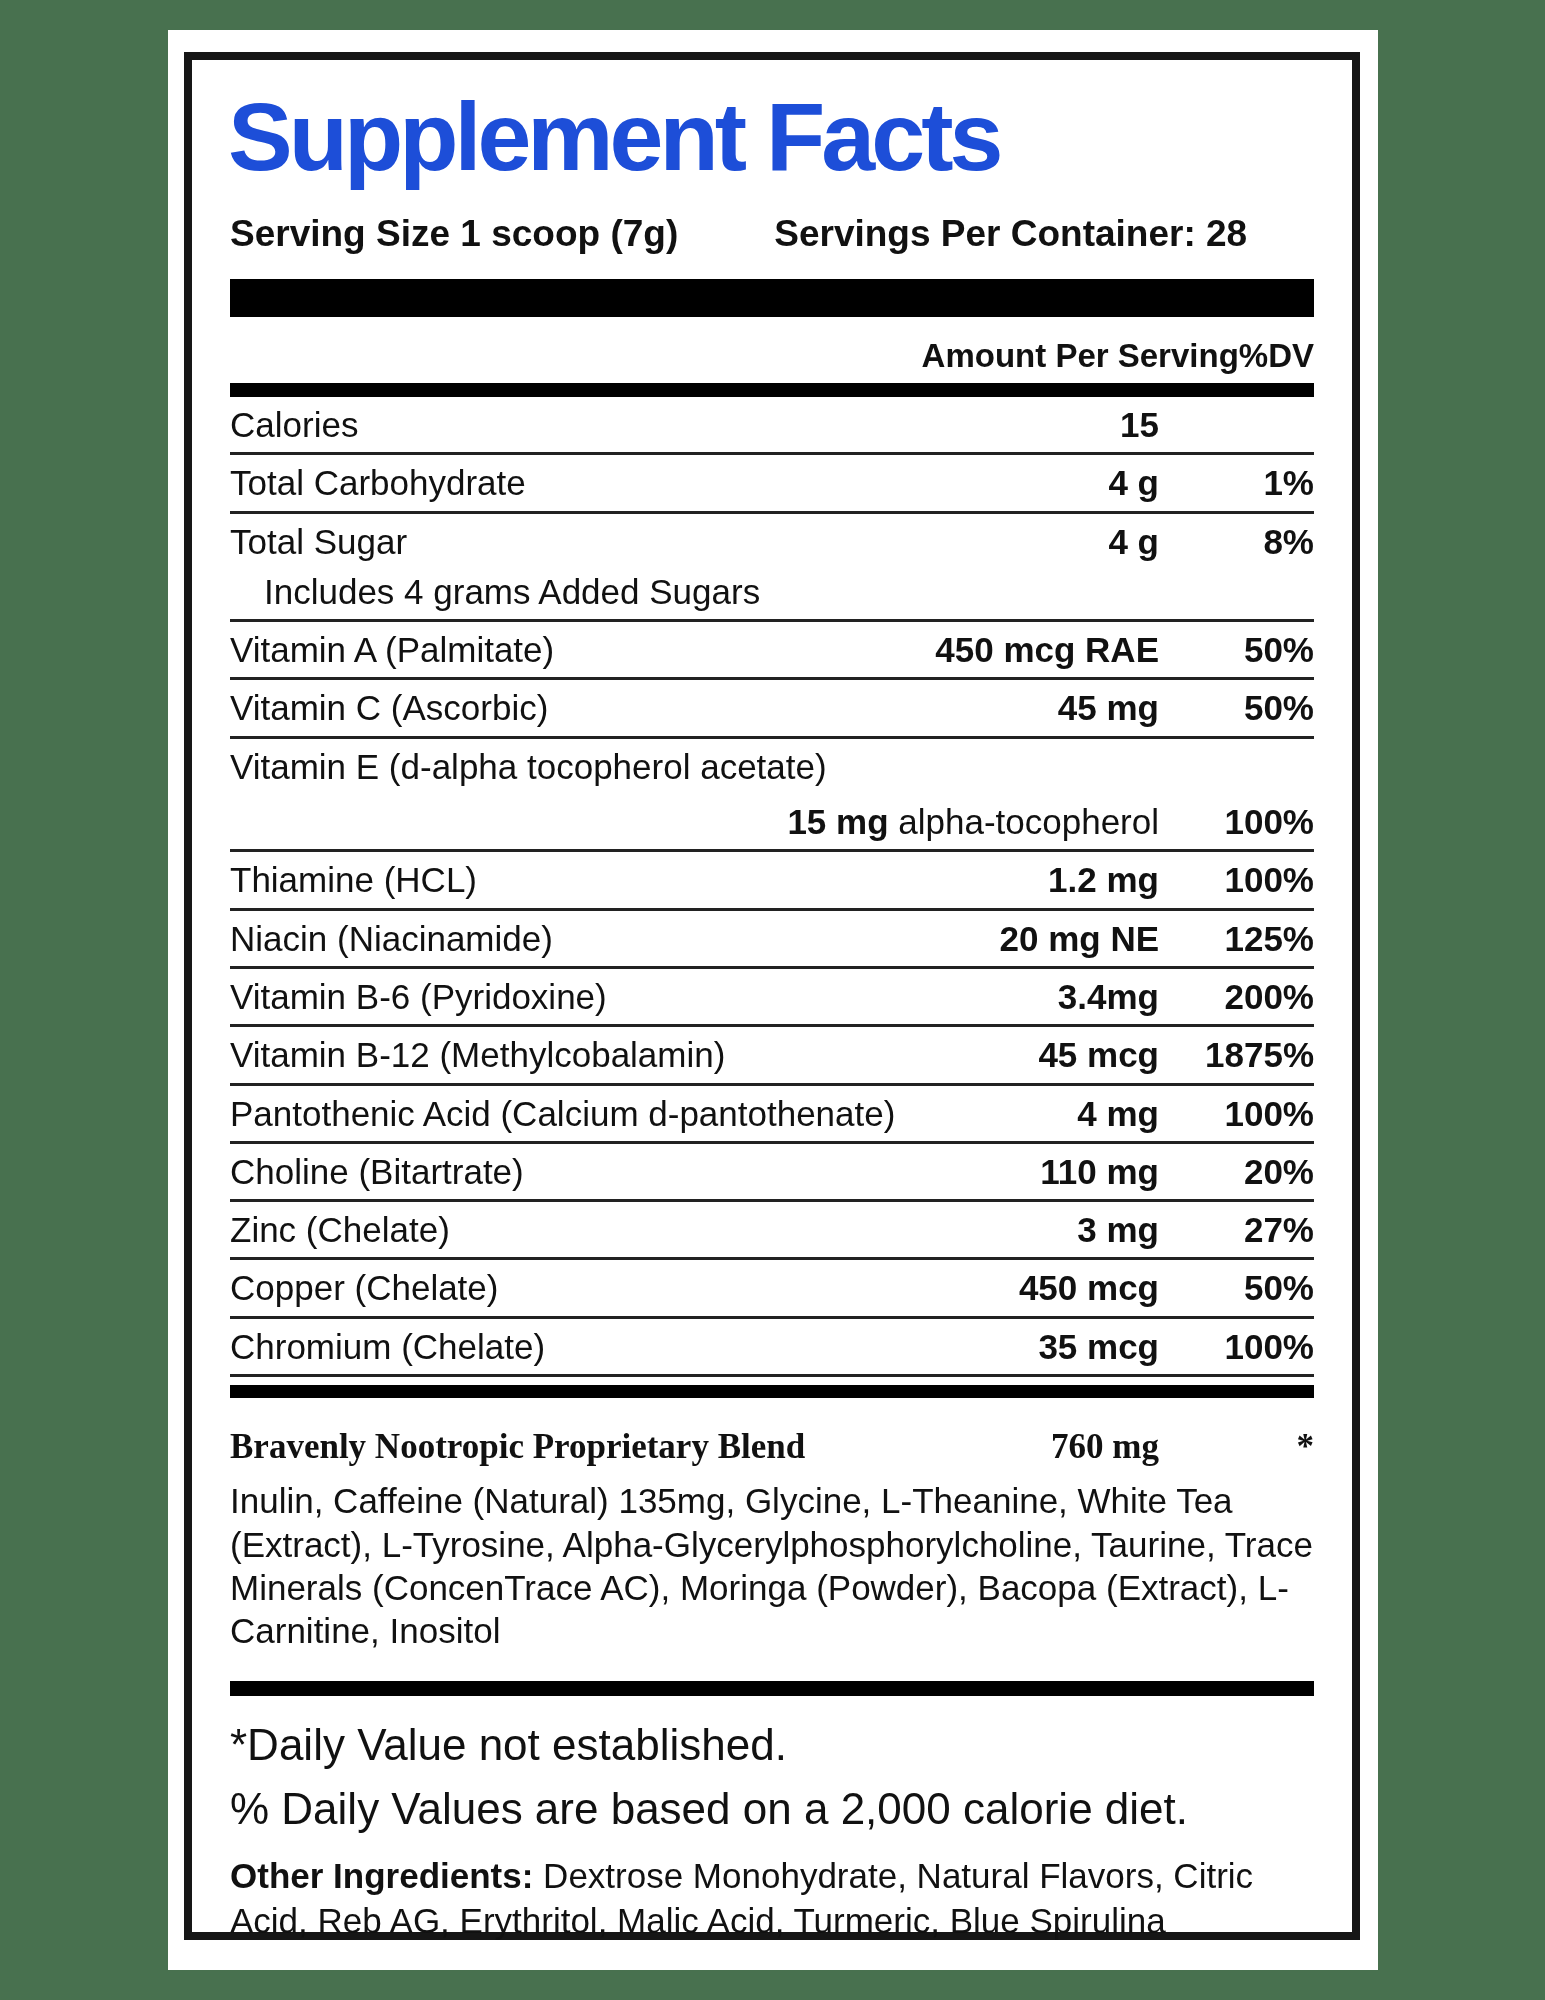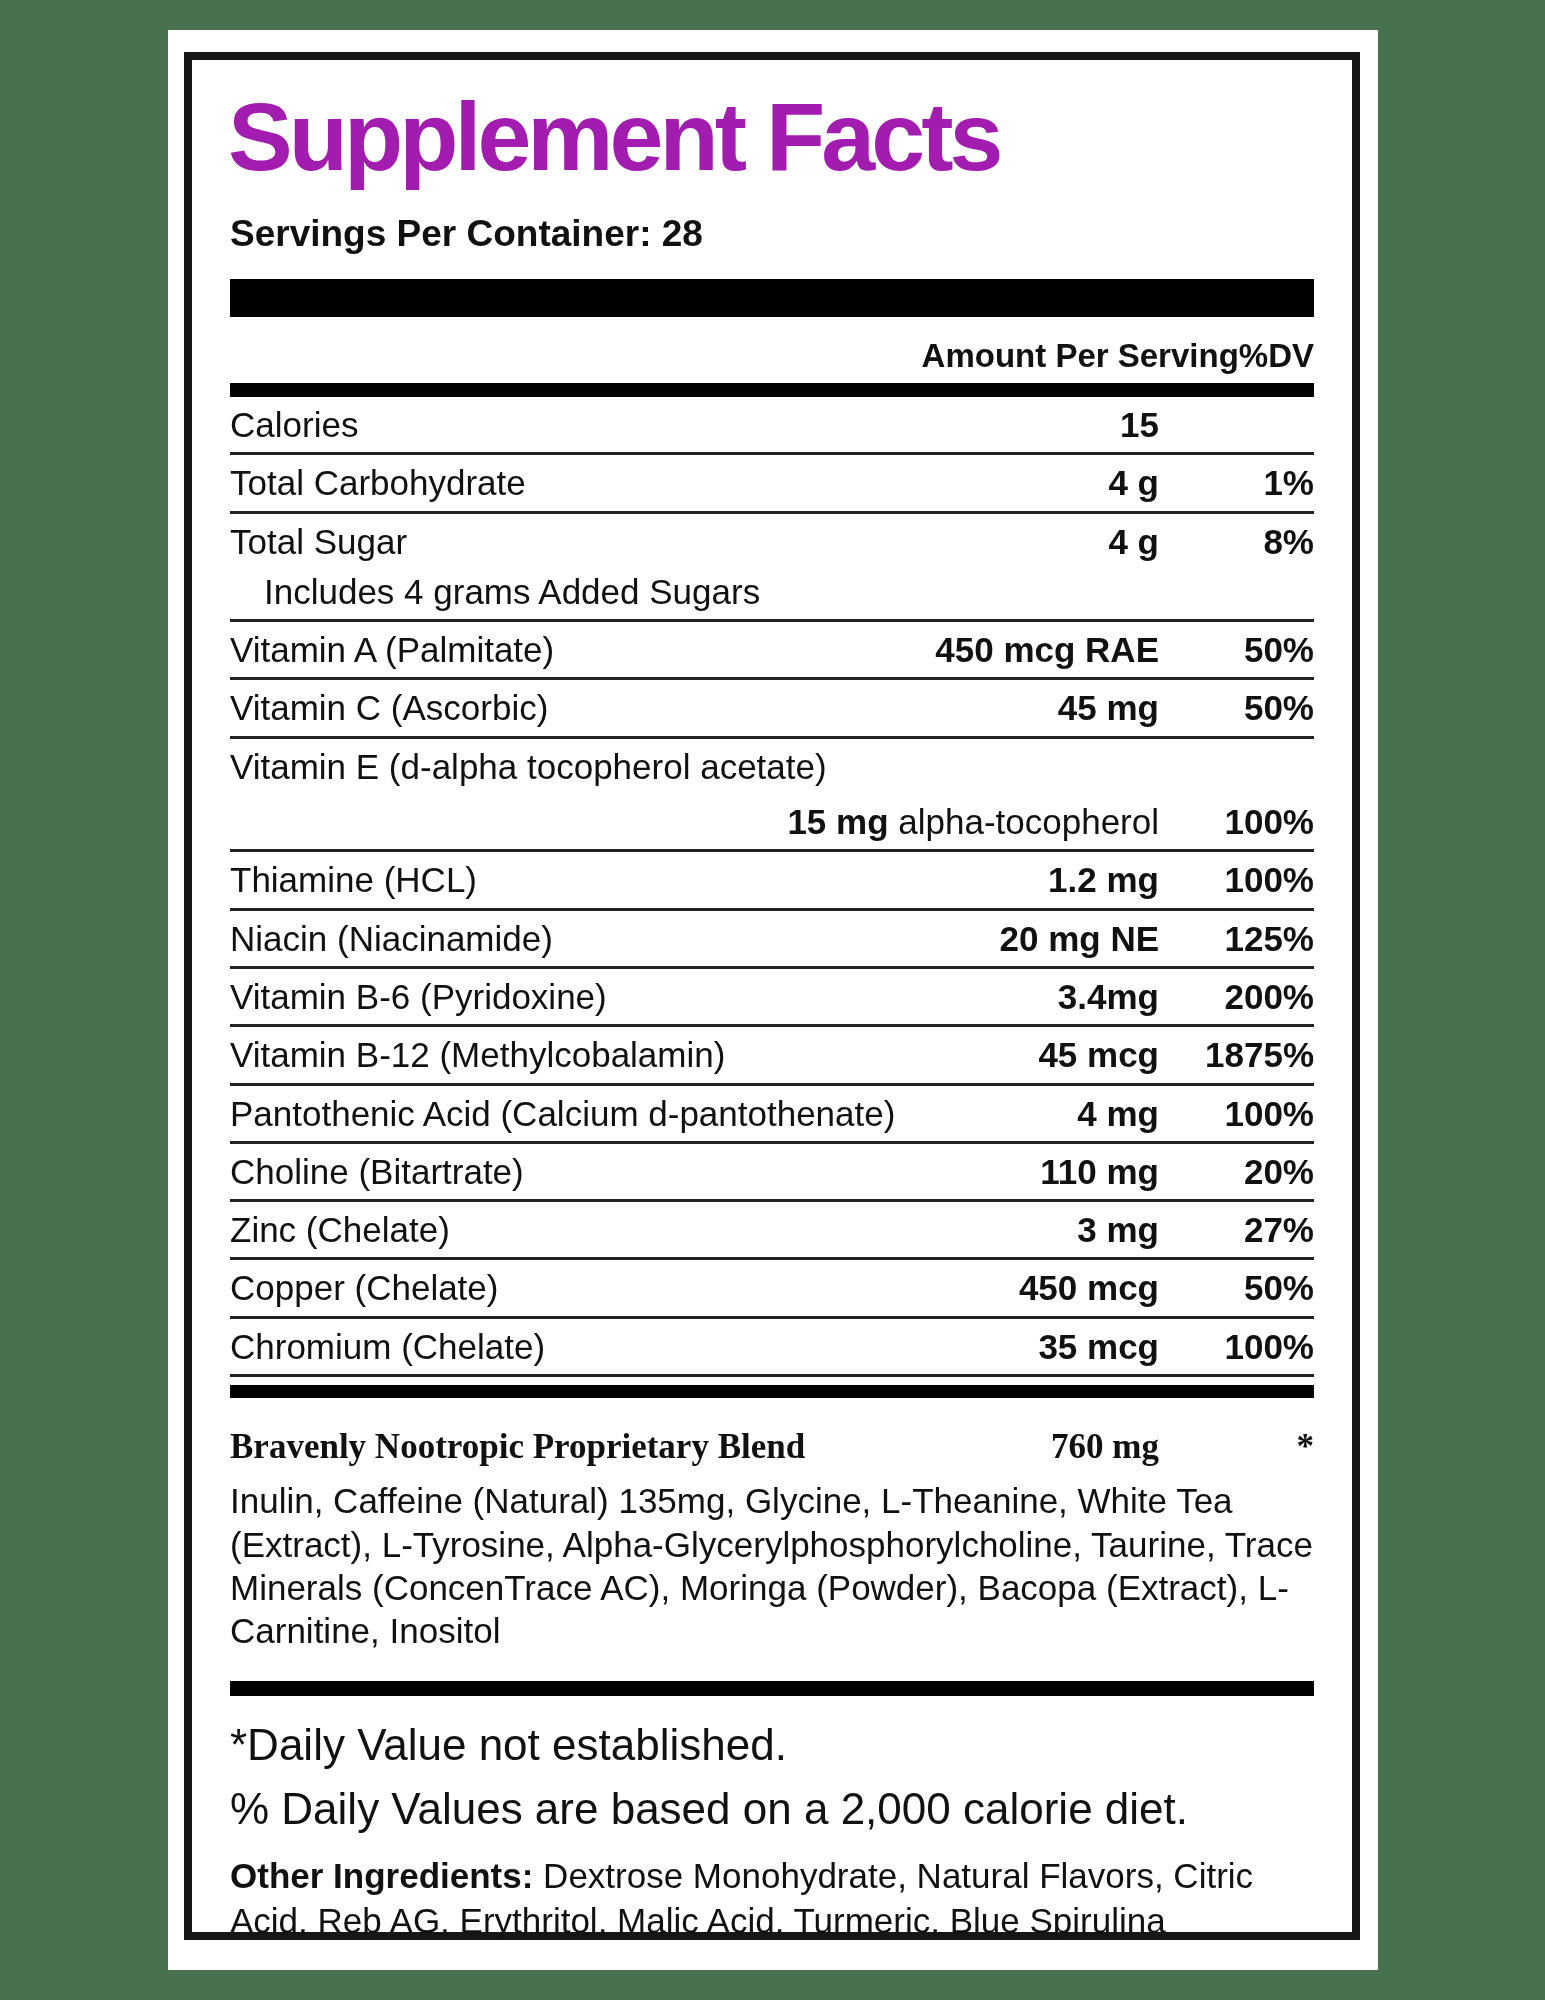--- a/index.html
+++ b/index.html
@@ -32,21 +32,21 @@
     height: 100%;
     padding: 20px 38px 0 38px;
   }
   .title {
     font-size: 97px;
     font-weight: bold;
     letter-spacing: -4px;
     line-height: 1.02;
     margin: 8px 0 26px -2px;
     white-space: nowrap;
-    color: #a21caf;
+    color: #1d4ed8;
   }
   .serving-line {
     display: flex;
     gap: 96px;
     font-size: 37px;
     font-weight: bold;
     margin-bottom: 24px;
     white-space: nowrap;
   }
   .bar { background: #000; width: 100%; }
@@ -102,20 +102,21 @@
 </head>
 <body>
 
 <div class="page">
   <div class="card">
     <div class="frame">
 
       <div class="title">Supplement Facts</div>
 
       <div class="serving-line">
+        <span>Serving Size 1 scoop (7g)</span>
         <span>Servings Per Container: 28</span>
       </div>
 
       <div class="bar bar-top"></div>
 
       <div class="col-header">
         <span class="flex-spacer"></span>
         <span class="amt">Amount Per Serving</span>
         <span class="dv">%DV</span>
       </div>

